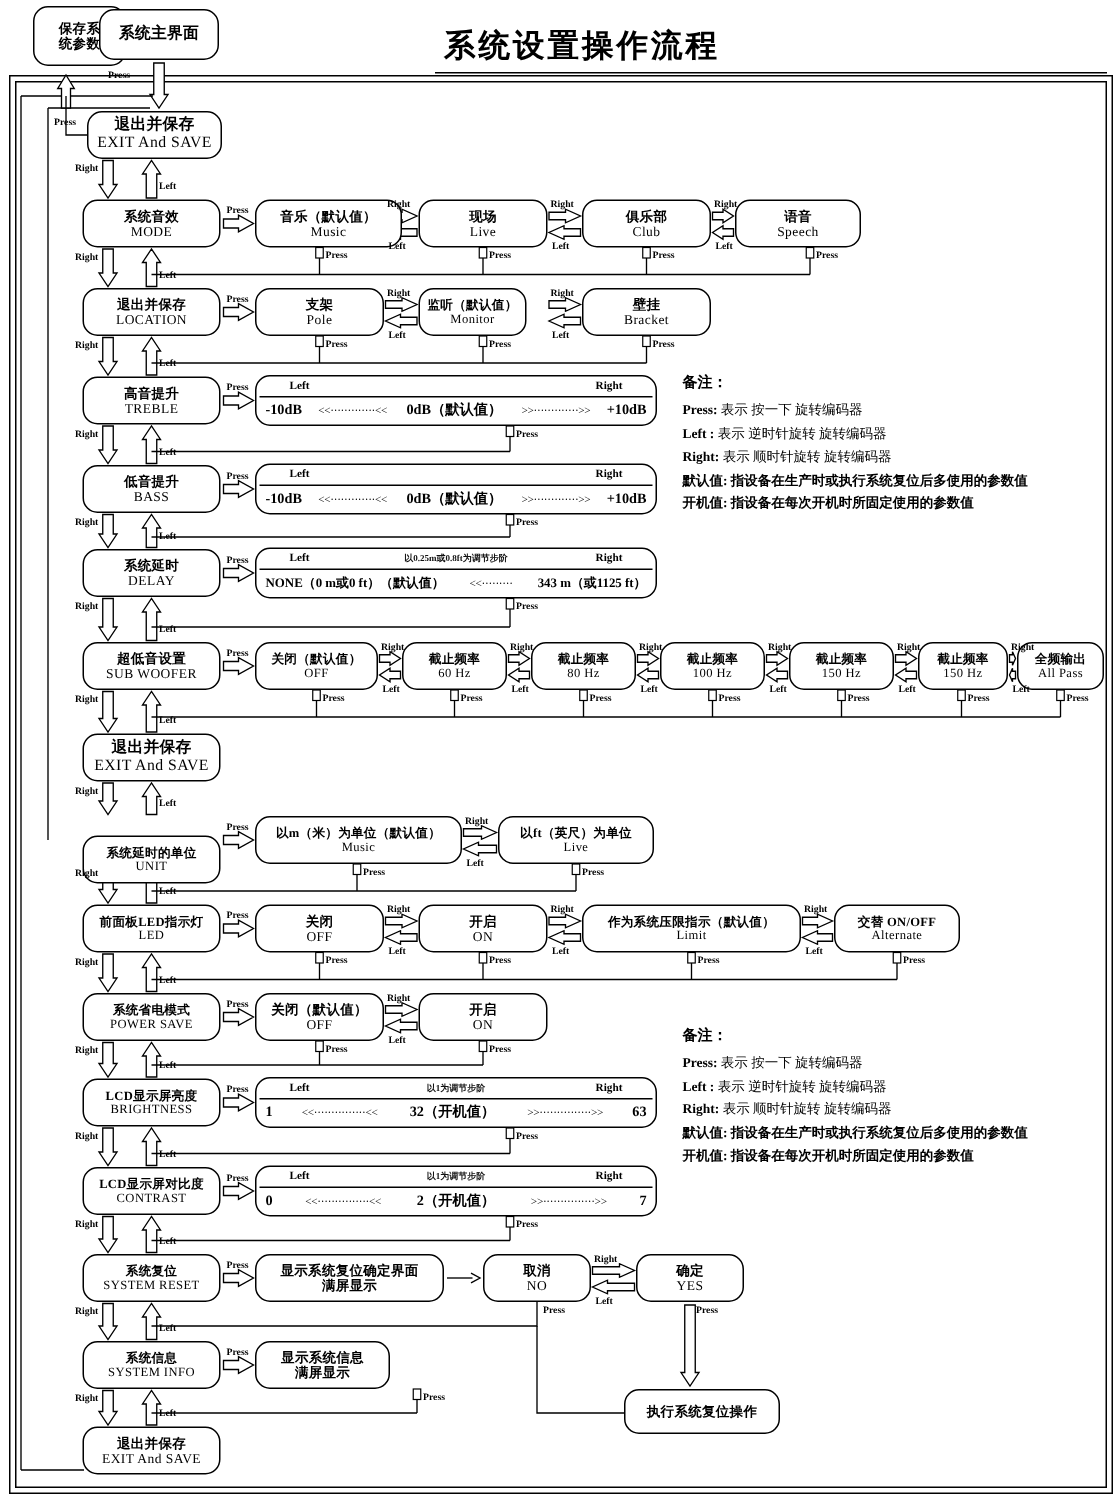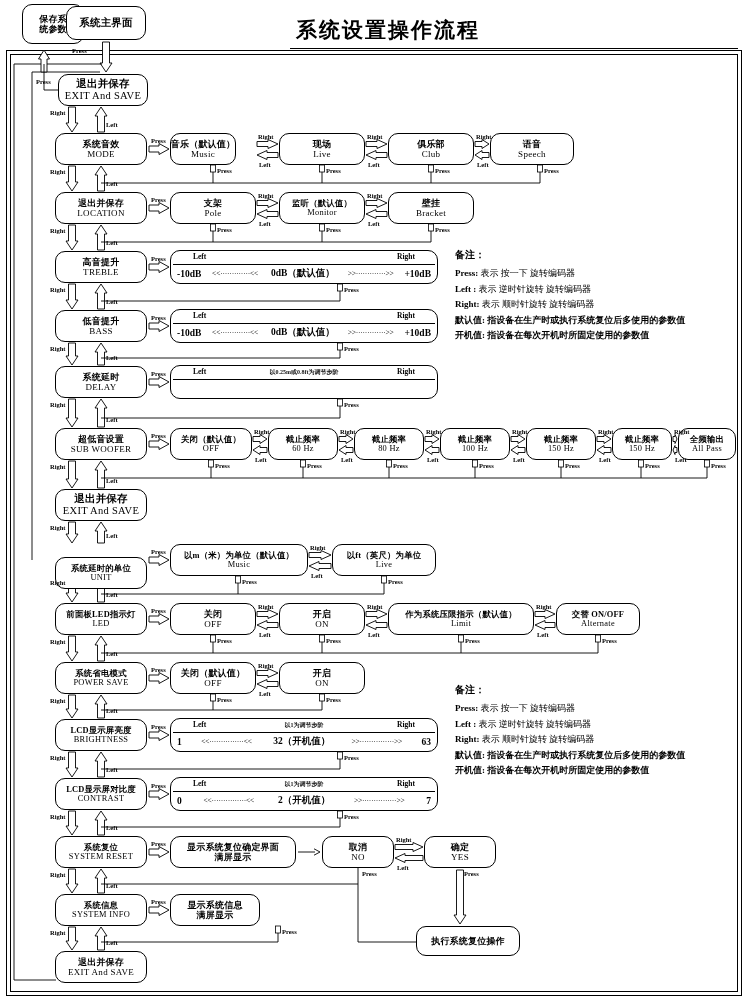--- a/index.html
+++ b/index.html
@@ -148,42 +148,42 @@
   </div>
   <div class="node tiny" style="left:55px;top:894px;width:92px;height:32px;">
     <span class="cn">系统信息</span>
     <span class="en">SYSTEM INFO</span>
   </div>
   <div class="node small" style="left:55px;top:951px;width:92px;height:32px;">
     <span class="cn">退出并保存</span>
     <span class="en">EXIT And SAVE</span>
   </div>
 
-  <div class="node small" style="left:170px;top:133px;width:66px;height:32px;">
+  <div class="node small" style="left:170px;top:133px;width:98px;height:32px;">
     <span class="cn">音乐（默认值）</span>
     <span class="en">Music</span>
   </div>
   <div class="node small" style="left:279px;top:133px;width:86px;height:32px;">
     <span class="cn">现场</span>
     <span class="en">Live</span>
   </div>
   <div class="node small" style="left:388px;top:133px;width:86px;height:32px;">
     <span class="cn">俱乐部</span>
     <span class="en">Club</span>
   </div>
   <div class="node small" style="left:490px;top:133px;width:84px;height:32px;">
     <span class="cn">语音</span>
     <span class="en">Speech</span>
   </div>
 
   <div class="node small" style="left:170px;top:192px;width:86px;height:32px;">
     <span class="cn">支架</span>
     <span class="en">Pole</span>
   </div>
-  <div class="node tiny" style="left:279px;top:192px;width:86px;height:32px;">
+  <div class="node tiny" style="left:279px;top:192px;width:72px;height:32px;">
     <span class="cn">监听（默认值）</span>
     <span class="en">Monitor</span>
   </div>
   <div class="node small" style="left:388px;top:192px;width:86px;height:32px;">
     <span class="cn">壁挂</span>
     <span class="en">Bracket</span>
   </div>
 
   <div class="range" style="left:170px;top:250px;width:268px;height:34px;">
     <div class="rtop">
@@ -213,20 +213,26 @@
       <span class="dots">&gt;&gt;·············&gt;&gt;</span>
       <span class="v">+10dB</span>
     </div>
   </div>
 
   <div class="range" style="left:170px;top:365px;width:268px;height:34px;">
     <div class="rtop">
       <span class="lbl-left">Left</span>
       <span class="lbl-mid">以0.25m或0.8ft为调节步阶</span>
       <span class="lbl-right">Right</span>
+    </div>
+    <div class="rbody" style="font-size:8.6px;">
+      <span class="v" style="font-size:8.6px;">NONE（0 m或0 ft）（默认值）</span>
+      <span class="dots">&lt;&lt;·········</span>
+      <span class="dots" style="flex:0;">&gt;&gt;</span>
+      <span class="v" style="font-size:8.6px;">343 m（或1125 ft）</span>
     </div>
   </div>
 
   <div class="node tiny" style="left:170px;top:428px;width:82px;height:32px;">
     <span class="cn">关闭（默认值）</span>
     <span class="en">OFF</span>
   </div>
   <div class="node tiny" style="left:268px;top:428px;width:70px;height:32px;">
     <span class="cn">截止频率</span>
     <span class="en">60 Hz</span>

